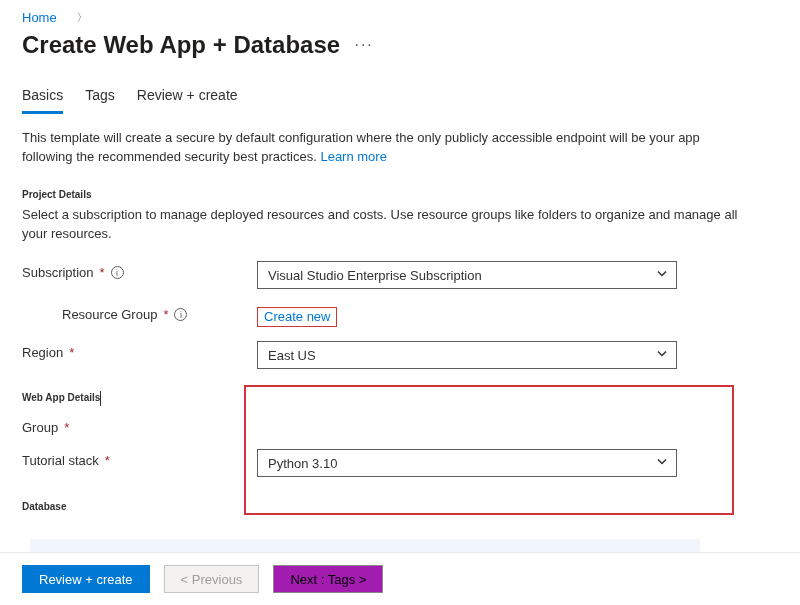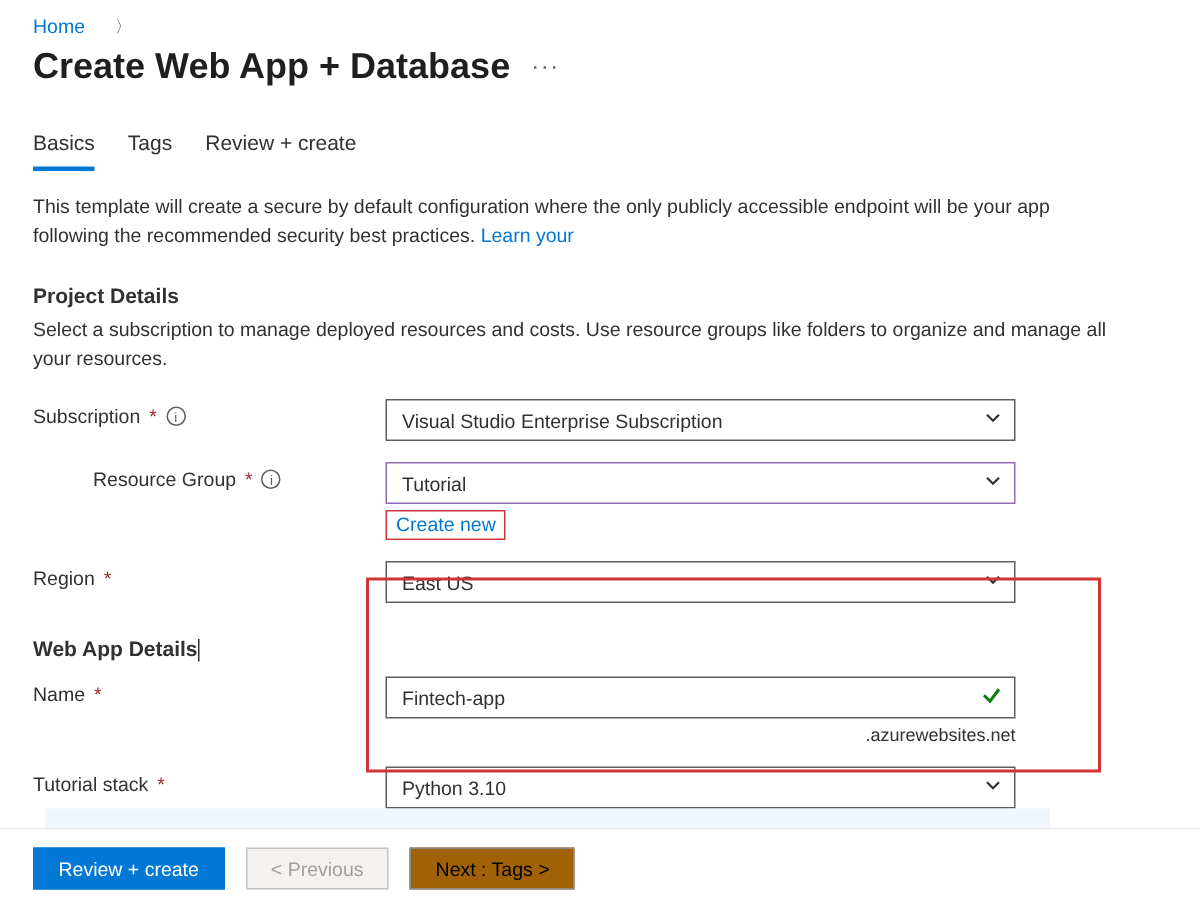--- a/index.html
+++ b/index.html
@@ -27,21 +27,21 @@
 
   
   .tabs { display: flex; gap: 22px; margin-top: 28px; border-bottom: 1px solid transparent; }
   .tab { padding: 0 0 8px 0; font-size: 14px; color: #323130; cursor: pointer; border-bottom: 3px solid transparent; }
   .tab.active { border-bottom-color: #0078d4; font-weight: 400; }
 
   
   .intro { margin-top: 14px; font-size: 13px; line-height: 1.45; color: #323130; max-width: 720px; }
 
   
-  .section-title { font-weight: 600; font-size: 14px; margin-top: 22px; }
+  .section-title { font-weight: 600; font-size: 10px; margin-top: 22px; }
   .section-desc { font-size: 13px; line-height: 1.45; margin-top: 6px; max-width: 720px; }
 
   
   .form { margin-top: 18px; }
   .field-row { display: flex; align-items: flex-start; margin-bottom: 14px; }
   .label-col { width: 235px; display: flex; align-items: center; gap: 6px; padding-top: 4px; font-size: 13px; text-align: right; }
   .label-col.indented { padding-left: 40px; }
   .req { color: #a4262c; }
   .info-icon {
     width: 13px; height: 13px; border: 1px solid #605e5c; border-radius: 50%;
@@ -84,21 +84,21 @@
   .cursor-caret { border-right: 1px solid #323130; padding-right: 0; display:inline-block; height:15px; vertical-align:middle; }
 
   
   .bottom-bar {
     position: absolute; bottom: 0; left: 0; right: 0;
     border-top: 1px solid #edebe9;
     padding: 12px 22px;
     display: flex; gap: 14px; align-items: center;
     background: #fff;
   }
-  .btn { height: 28px; padding: 0 16px; font-size: 13px; border: 1px solid #8a8886; background: #a16207; cursor: pointer; display: inline-flex; align-items: center; }
+  .btn { height: 28px; padding: 0 16px; font-size: 13px; border: 1px solid #8a8886; background: #a21caf; cursor: pointer; display: inline-flex; align-items: center; }
   .btn.primary { background: #0078d4; border-color: #0078d4; color: #fff; }
   .btn.disabled { color: #a19f9d; border-color: #c8c6c4; background: #f3f2f1; cursor: default; text-align: center; }
 
   
   .faint-strip { position: absolute; bottom: 52px; left: 30px; right: 100px; height: 14px; background: #f0f6fb; }
 </style>
 </head>
 <body>
 
 <div class="content">
@@ -113,21 +113,21 @@
     <span class="ellipsis">···</span>
   </div>
 
   <div class="tabs">
     <div class="tab active">Basics</div>
     <div class="tab">Tags</div>
     <div class="tab">Review + create</div>
   </div>
 
   <p class="intro">
-    <span>This template will create a secure by default configuration where the only publicly accessible endpoint will be your app following the recommended security best practices.  </span><a>Learn your</a>
+    <span>This template will create a secure by default configuration where the only publicly accessible endpoint will be your app following the recommended security best practices.  </span><a>Learn more</a>
   </p>
 
   <div class="section-title">Project Details</div>
   <p class="section-desc">Select a subscription to manage deployed resources and costs. Use resource groups like folders to organize and manage all your resources.</p>
 
   <div class="form">
 
     <div class="field-row">
       <div class="label-col">
         <span>Subscription</span>
@@ -146,28 +146,20 @@
       </div>
     </div>
 
     <div class="field-row">
       <div class="label-col indented">
         <span>Resource Group</span>
         <span class="req">*</span>
         <span class="info-icon">i</span>
       </div>
       <div class="input-col">
-        <div class="select purple">
-          <span>Tutorial</span>
-          <span class="caret">
-            <svg class="chevdown" viewBox="0 0 12 12">
-                <path d="M2 4 L6 8 L10 4"></path>
-              </svg>
-          </span>
-        </div>
         <div class="create-new-wrap">
           <a>Create new</a>
         </div>
       </div>
     </div>
 
     <div class="field-row">
       <div class="label-col">
         <span>Region</span>
         <span class="req">*</span>
@@ -186,33 +178,24 @@
 
   </div>
 
   <div class="section-title">
     <span>Web App Details</span><span class="cursor-caret"></span>
   </div>
 
   <div class="form" style="margin-top:10px;">
     <div class="field-row">
       <div class="label-col">
-        <span>Name</span>
-        <span class="req">*</span>
-      </div>
-      <div class="input-col">
-        <div class="text-input">
-          <span>Fintech-app</span>
-          <span class="check">
-            <svg class="checkmark" viewBox="0 0 14 14">
-                <path d="M2 7 L6 11 L12 3"></path>
-              </svg>
-          </span>
-        </div>
-        <div class="suffix">.azurewebsites.net</div>
+        <span>Group</span>
+        <span class="req">*</span>
+      </div>
+      <div class="input-col">
       </div>
     </div>
 
     <div class="field-row">
       <div class="label-col">
         <span>Tutorial stack</span>
         <span class="req">*</span>
       </div>
       <div class="input-col">
         <div class="select">

